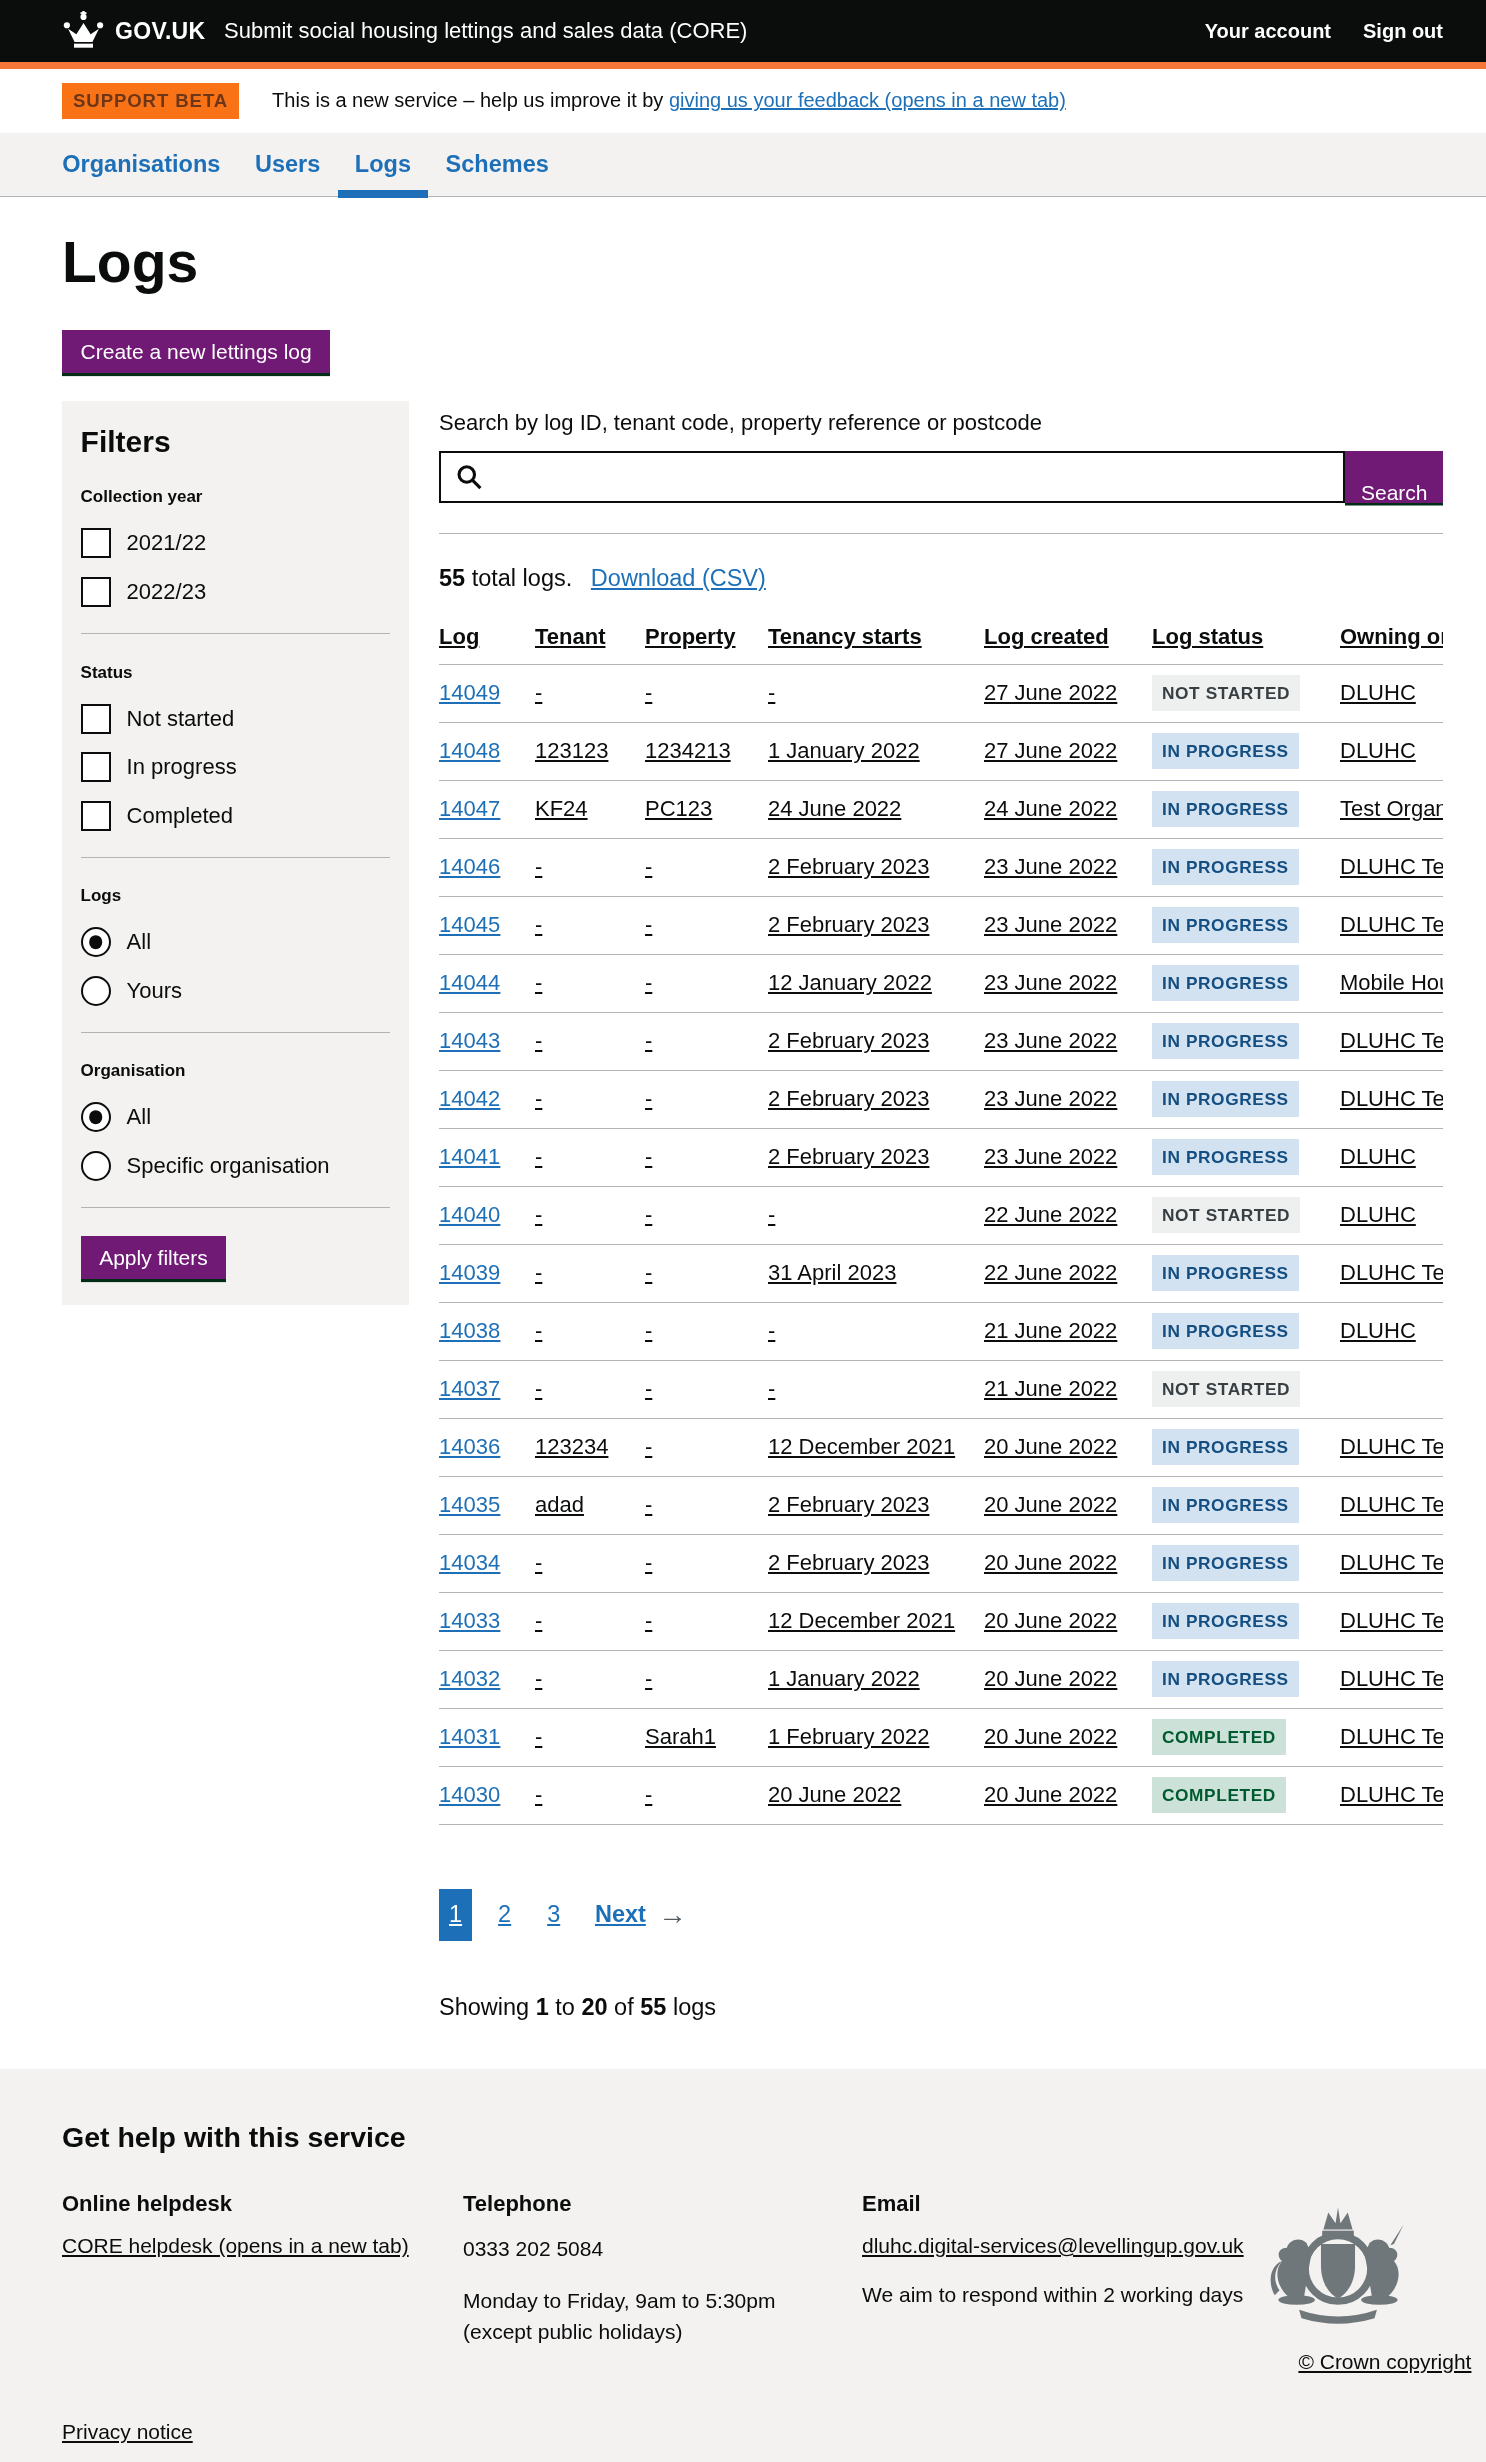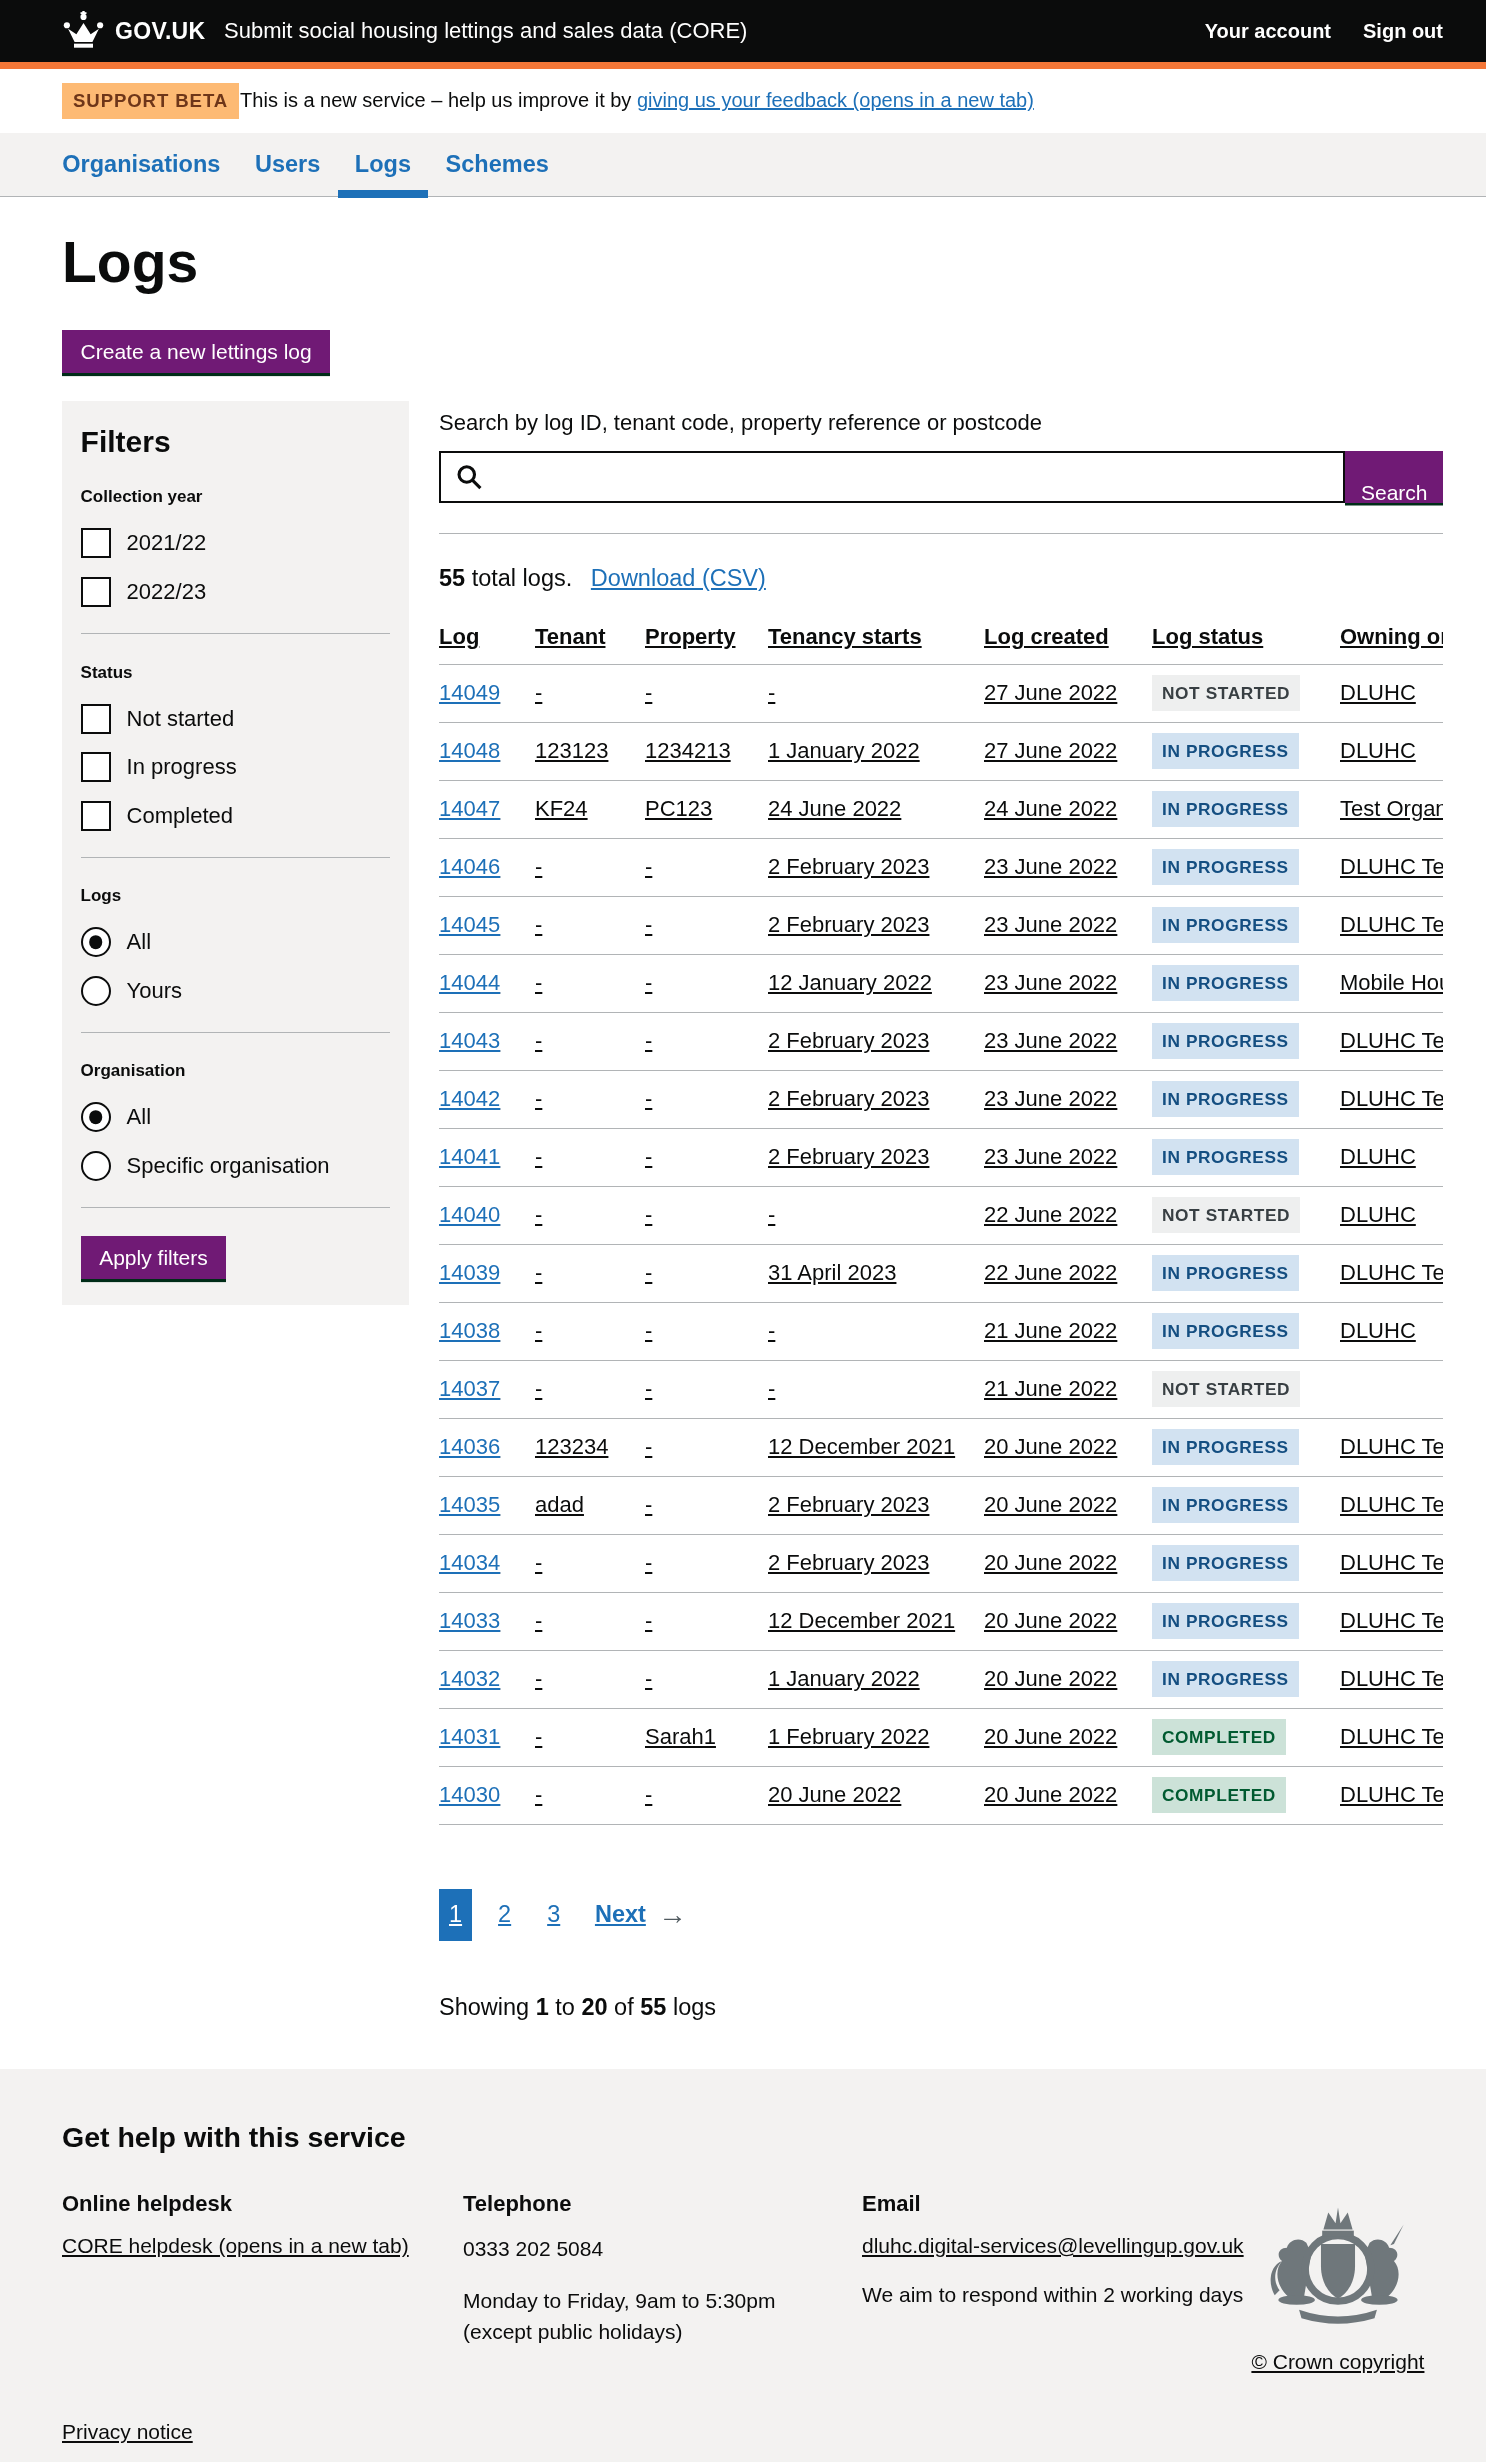--- a/index.html
+++ b/index.html
@@ -13,21 +13,21 @@
   .header-left{display:flex;align-items:center;}
   .logo-link{display:flex;align-items:center;gap:10px;color:#fff;text-decoration:none;}
   .logo-text{font-size:23px;font-weight:bold;letter-spacing:0.3px;}
   .service-name{color:#fff;text-decoration:none;font-size:22px;margin-left:18.6px;font-weight:400;}
   .header-right{display:flex;align-items:center;}
   .header-link{color:#fff;text-decoration:none;font-size:20px;font-weight:bold;margin-left:32px;white-space:nowrap;}
 
   
   .phase-banner{background:#fff;padding:13.6px 0;}
   .phase-inner{display:flex;align-items:center;}
-  .tag-beta{display:inline-block;background:#fdba74;color:#6e3619;font-weight:bold;font-size:18.6px;letter-spacing:0.9px;padding:7.4px 11px;margin-right:1px;white-space:nowrap;}
+  .tag-beta{display:inline-block;background:#f97316;color:#6e3619;font-weight:bold;font-size:18.6px;letter-spacing:0.9px;padding:7.4px 11px;margin-right:33px;white-space:nowrap;}
   .phase-text{font-size:20px;}
   .link{color:#1d70b8;text-decoration:underline;}
 
   
   .primary-nav{background:#f3f2f1;border-bottom:1.9px solid #b1b4b6;}
   .nav-inner{margin-left:45px;}
   .nav-link{display:inline-block;position:relative;padding:0 17.3px;line-height:63px;font-size:23.5px;font-weight:bold;color:#1d70b8;text-decoration:none;}
   .nav-link.active::after{content:"";position:absolute;left:0;right:0;bottom:-1.9px;height:8px;background:#1d70b8;}
 
   
@@ -84,21 +84,21 @@
   .footer-inner{padding:41px 0 57px;position:relative;}
   .footer-title{font-size:28.5px;font-weight:bold;margin:11px 0 0;}
   .footer-cols{display:flex;margin-top:37px;}
   .fcol-1{width:401px;}.fcol-2{width:399px;}
   .fcol h3{font-size:22px;font-weight:bold;margin:0 0 17.3px;}
   .fcol p{font-size:21px;margin:0;line-height:1.45;}
   .footer-link{color:#0b0c0c;text-decoration:underline;font-size:21px;}
   .gap-top{margin-top:22px !important;}
   .privacy{display:inline-block;margin-top:73px;text-align:center;}
   .crest-block{position:absolute;right:18.6px;top:131px;width:173px;text-align:center;}
-  .crest-block .footer-link{display:inline-block;margin-top:21px;white-space:nowrap;}
+  .crest-block .footer-link{display:inline-block;margin-top:21px;white-space:nowrap;margin-left:47px;}
 </style>
 </head>
 <body>
 
 <header class="site-header">
   <div class="header-inner">
     <div class="header-left">
       <a class="logo-link">
         <span class="crown">
           <svg viewBox="0 0 36 32" width="43" height="38" fill="#ffffff" aria-hidden="true">

